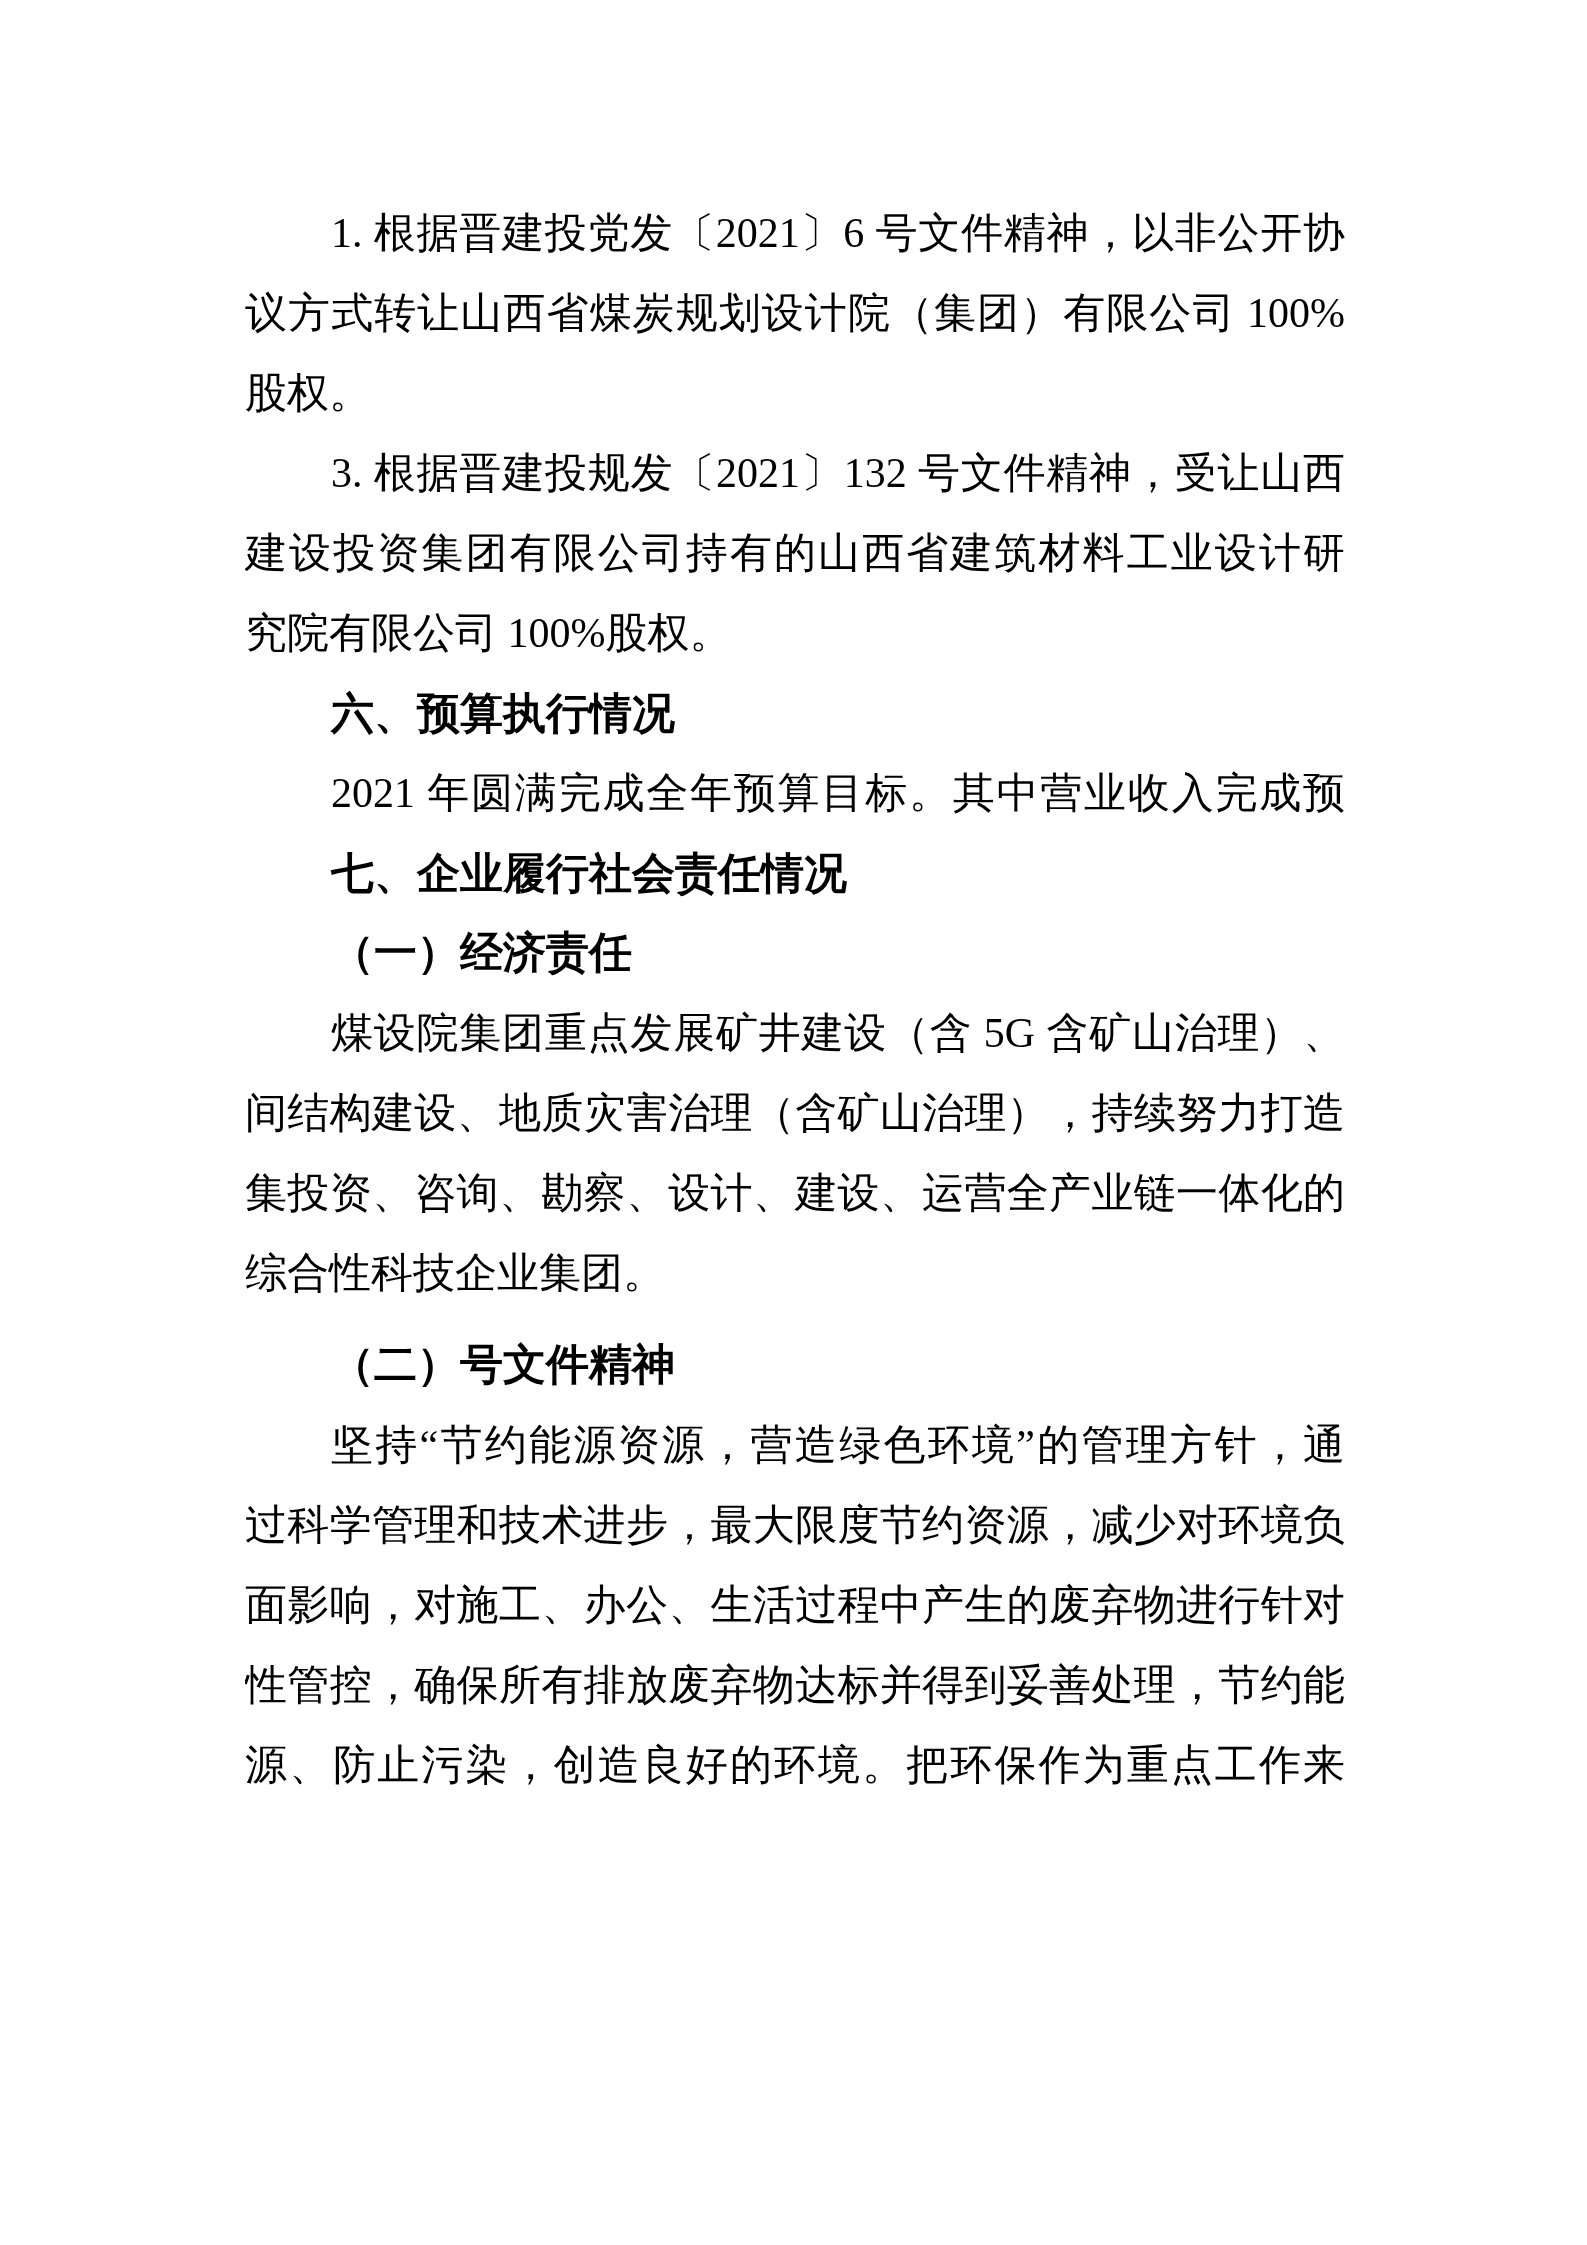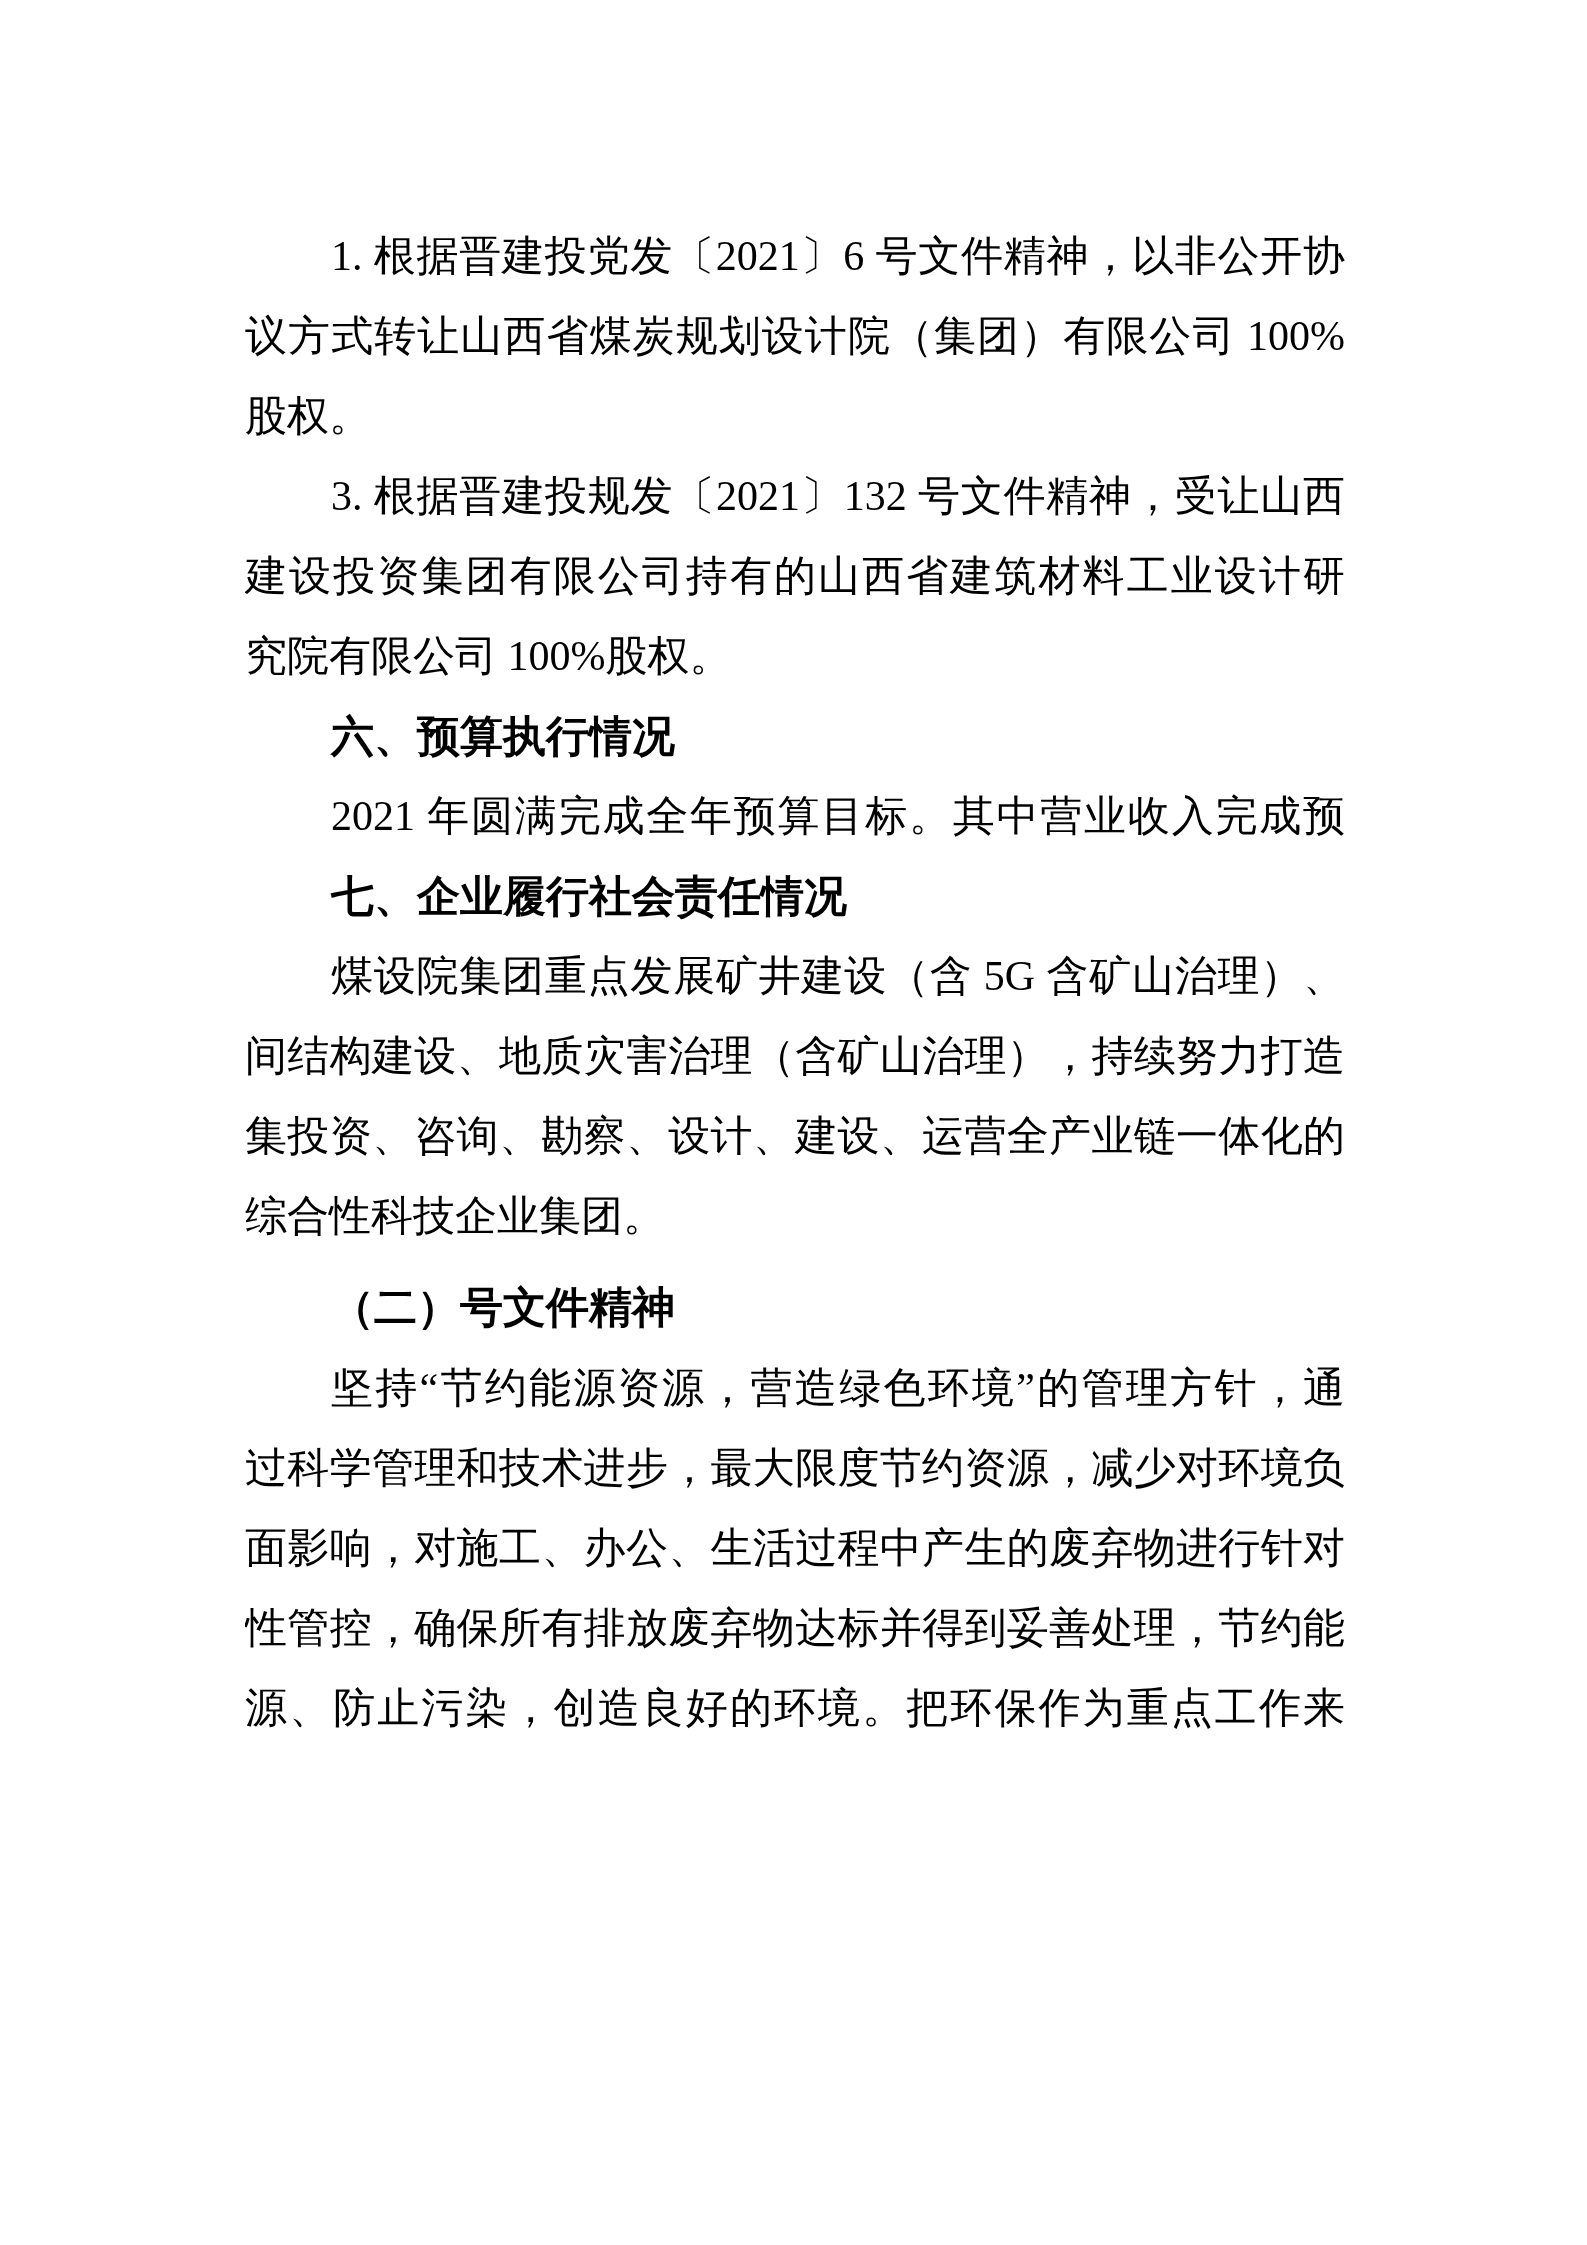--- a/index.html
+++ b/index.html
@@ -11,21 +11,21 @@
     position: relative;
     width: 1587px;
     height: 2245px;
     background: #ffffff;
     color: #000000;
     overflow: hidden;
   }
   .doc {
     position: absolute;
     left: 245px;
-    top: 216px;
+    top: 193px;
     width: 1100px;
   }
   .line {
     height: 80px;
     line-height: 80px;
     font-size: 42px;
     color: #000000;
     overflow: hidden;
     font-family: "Liberation Serif", "DejaVu Serif", serif;
     font-weight: 400;
@@ -57,20 +57,21 @@
   <div class="doc" id="doc-lines">
       <div class="line body justify indent">1. 根据晋建投党发〔2021〕6 号文件精神，以非公开协</div>
       <div class="line body justify">议方式转让山西省煤炭规划设计院（集团）有限公司 100%</div>
       <div class="line body">股权。</div>
       <div class="line body justify indent">3. 根据晋建投规发〔2021〕132 号文件精神，受让山西</div>
       <div class="line body justify">建设投资集团有限公司持有的山西省建筑材料工业设计研</div>
       <div class="line body">究院有限公司 100%股权。</div>
       <div class="line heading indent">六、预算执行情况</div>
       <div class="line body justify indent">2021 年圆满完成全年预算目标。其中营业收入完成预算</div>
       <div class="line heading indent">七、企业履行社会责任情况</div>
+      <div class="line subheading indent">（一）经济责任</div>
       <div class="line body justify indent">煤设院集团重点发展矿井建设（含 5G 含矿山治理）、空</div>
       <div class="line body justify">间结构建设、地质灾害治理（含矿山治理），持续努力打造</div>
       <div class="line body justify">集投资、咨询、勘察、设计、建设、运营全产业链一体化的</div>
       <div class="line body">综合性科技企业集团。</div>
       <div class="line subheading indent gap-before">（二）号文件精神</div>
       <div class="line body justify indent">坚持“节约能源资源，营造绿色环境”的管理方针，通</div>
       <div class="line body justify">过科学管理和技术进步，最大限度节约资源，减少对环境负</div>
       <div class="line body justify">面影响，对施工、办公、生活过程中产生的废弃物进行针对</div>
       <div class="line body justify">性管控，确保所有排放废弃物达标并得到妥善处理，节约能</div>
       <div class="line body justify">源、防止污染，创造良好的环境。把环保作为重点工作来抓、</div>

